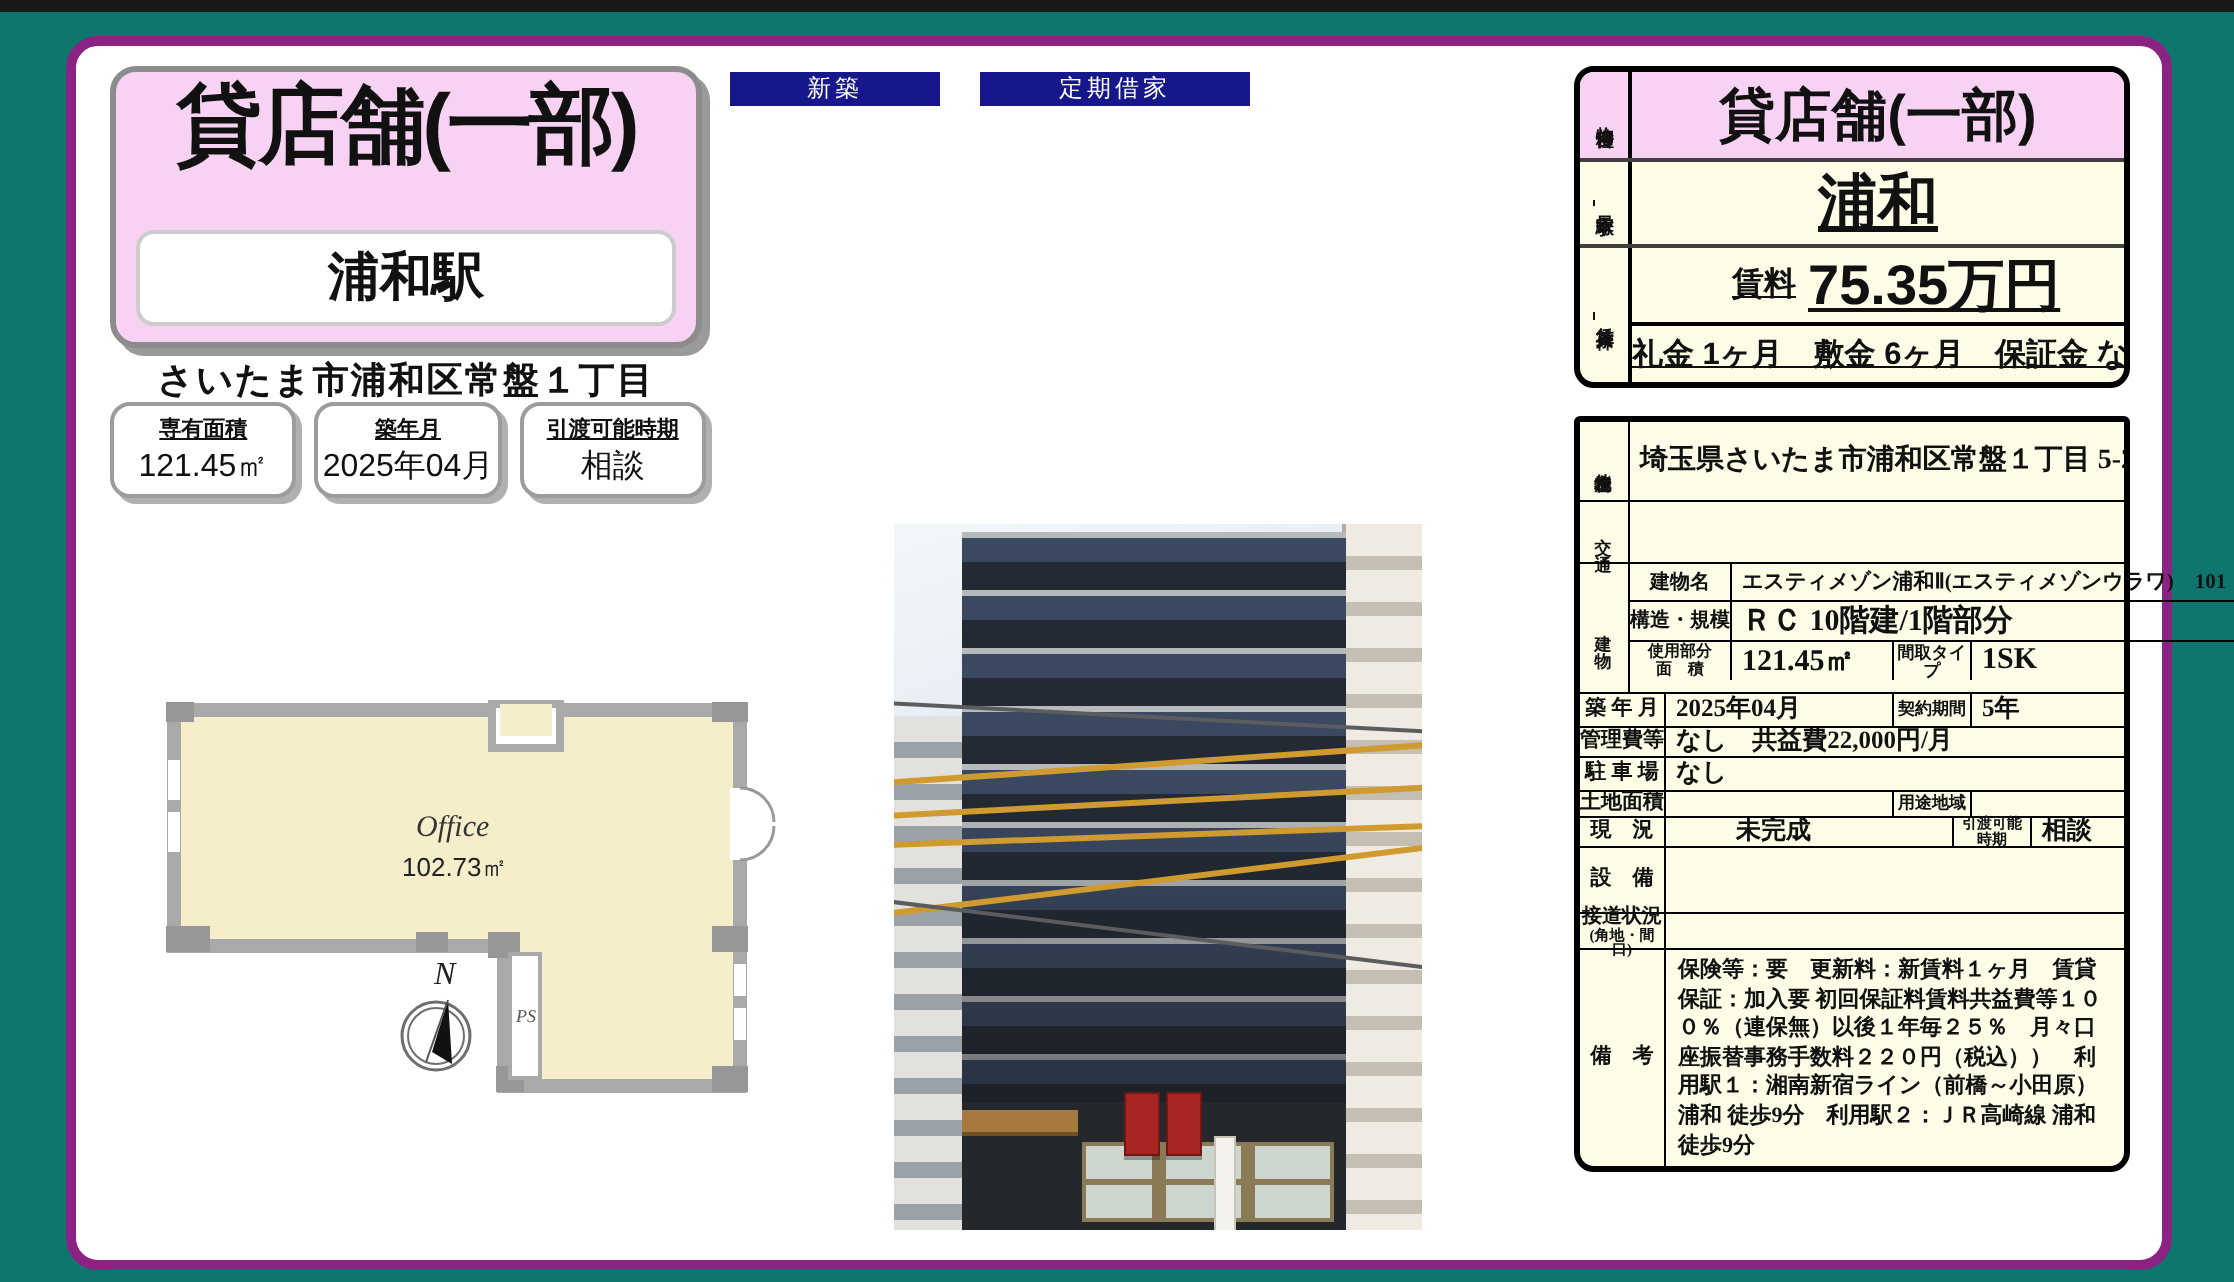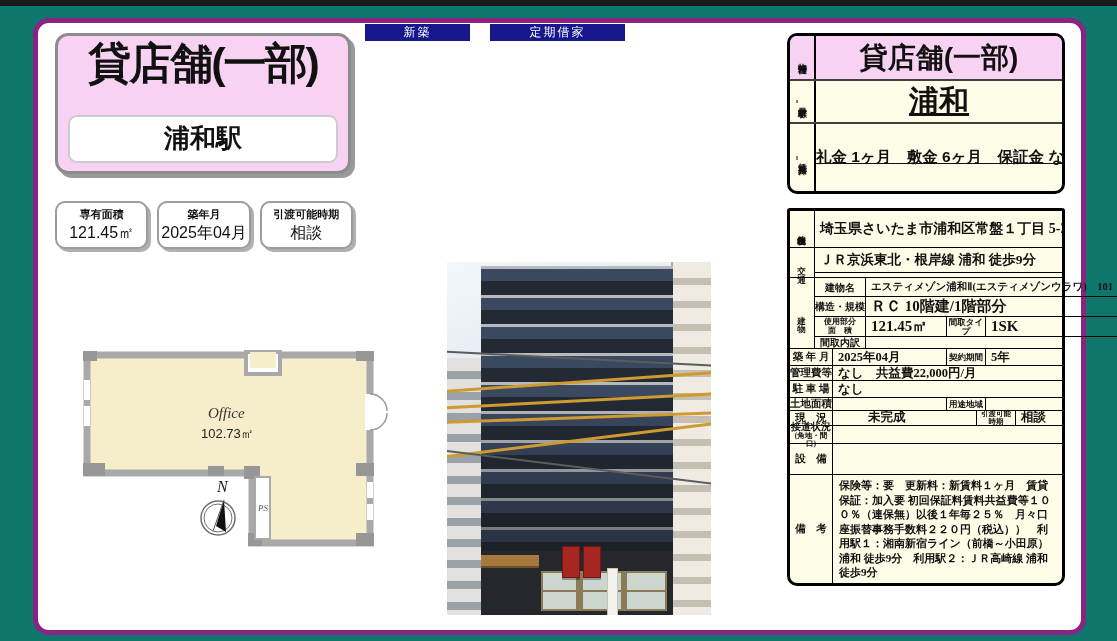--- a/index.html
+++ b/index.html
@@ -14,25 +14,25 @@
         background:#f8d2f3;border:3px solid #8c8c8c;border-radius:13px;
         box-shadow:4px 4px 0 #9a9a9a;text-align:center;}
   .hero-type{font-size:43px;font-weight:bold;letter-spacing:-2px;margin-top:2px;line-height:1.2;}
   .hero-station{position:absolute;left:10px;right:10px;bottom:8px;height:44px;background:#fff;
         border:2px solid #cccccc;border-radius:9px;font-size:26px;font-weight:bold;line-height:42px;}
   .address{position:absolute;left:45px;top:178px;width:316px;text-align:center;
         font-size:18px;font-weight:bold;letter-spacing:1px;}
   .stats{position:absolute;left:55px;top:201px;width:298px;display:flex;gap:9px;}
   .stat{flex:1;box-sizing:border-box;background:#fff;border:2px solid #9c9c9c;border-radius:10px;
         box-shadow:3px 3px 0 #b0b0b0;text-align:center;padding:4px 2px 3px;}
-  .stat-label{font-size:11px;font-weight:bold;}
+  .stat-label{font-size:11px;font-weight:bold;text-decoration:underline;}
   .stat-value{font-size:16px;margin-top:1px;white-space:nowrap;}
 
   
-  .badge{position:absolute;top:24px;height:17px;background:#17178c;color:#fff;
+  .badge{position:absolute;top:36px;height:17px;background:#17178c;color:#fff;
          font-size:12px;text-align:center;line-height:17px;letter-spacing:2px;}
   .badge-new{left:365px;width:105px;}
   .badge-term{left:490px;width:135px;}
 
   
   .floorplan{position:absolute;left:58px;top:342px;width:332px;height:216px;}
   .fp-office{font-family:"Liberation Serif",serif;font-style:italic;font-size:15px;fill:#333;}
   .fp-area{font-family:"Liberation Sans",sans-serif;font-size:13px;fill:#222;}
   .fp-ps{font-family:"Liberation Serif",serif;font-style:italic;font-size:9px;fill:#555;}
   .fp-n{font-family:"Liberation Serif",serif;font-style:italic;font-size:16px;fill:#222;}
@@ -123,20 +123,21 @@
 <body>
 
 <div class="page">
   <div class="topbar"></div>
   <div class="frame"></div>
 
   <div class="hero">
     <div class="hero-type">貸店舗(一部)</div>
     <div class="hero-station">浦和駅</div>
   </div>
+  <div class="address">さいたま市浦和区常盤１丁目</div>
 
   <div class="stats">
     <div class="stat">
       <div class="stat-label">専有面積</div>
       <div class="stat-value">121.45㎡</div>
     </div>
     <div class="stat">
       <div class="stat-label">築年月</div>
       <div class="stat-value">2025年04月</div>
     </div>
@@ -217,40 +218,38 @@
       <div class="vlabel">物件種目</div>
       <div class="sum-bigval">貸店舗(一部)</div>
     </div>
     <div class="sumrow sum-station">
       <div class="vlabel">最寄駅</div>
       <div class="sum-bigval" style="font-size:30px;">浦和</div>
     </div>
     <div class="sumrow sum-terms">
       <div class="vlabel">賃貸条件</div>
       <div class="sum-terms-body">
+        <div class="sum-rentline">
+          <span class="rent-label">賃料</span>
+          <span class="rent-value">75.35万円</span>
+        </div>
         <div class="sum-termline">礼金 1ヶ月　敷金 6ヶ月　保証金 なし</div>
       </div>
     </div>
   </div>
 
   <div class="dettable">
 
     <div class="drow r-loc">
       <div class="dv">物件所在地</div>
       <div class="dval">埼玉県さいたま市浦和区常盤１丁目 5-2</div>
     </div>
 
     <div class="drow r-access">
       <div class="dv">交　通</div>
-      <div class="stack">
-        <div class="sub sub-text">
-            <div class="dval">ＪＲ京浜東北・根岸線 浦和 徒歩9分</div>
-          </div>
-        <div class="sub sub-empty"></div>
-      </div>
     </div>
 
     <div class="drow r-bldg">
       <div class="dv">建　物</div>
       <div class="stack">
         <div class="sub b1">
           <div class="dsublabel">建物名</div>
           <div class="dval small">エスティメゾン浦和Ⅱ(エスティメゾンウラワ)　101</div>
         </div>
         <div class="sub b2">
@@ -259,24 +258,20 @@
         </div>
         <div class="sub b3">
           <div class="dsublabel">
             <span class="tiny">使用部分</span>
             <span class="tiny">面　積</span>
           </div>
           <div class="dval fixed80" style="font-size:15px;">121.45㎡</div>
           <div class="dlabel2">間取タイプ</div>
           <div class="dval" style="font-size:15px;">1SK</div>
         </div>
-        <div class="sub b4">
-          <div class="dsublabel">間取内訳</div>
-          <div class="dval"></div>
-        </div>
       </div>
     </div>
 
     <div class="drow r-built">
       <div class="dlabel">築 年 月</div>
       <div class="dval fixed113" style="font-size:12.5px;">2025年04月</div>
       <div class="dlabel2">契約期間</div>
       <div class="dval" style="font-size:12.5px;">5年</div>
     </div>
 
@@ -300,32 +295,32 @@
     <div class="drow r-stat">
       <div class="dlabel">現　況</div>
       <div class="dval fixed113" style="font-size:12.5px;margin-left:30px;">未完成</div>
       <div class="dlabel2">
         <span class="tiny" style="font-size:7.5px;">引渡可能</span>
         <span class="tiny" style="font-size:7.5px;">時期</span>
       </div>
       <div class="dval" style="font-size:12.5px;">相談</div>
     </div>
 
+    <div class="drow r-equip">
+      <div class="dlabel">設　備</div>
+      <div class="dval"></div>
+    </div>
+
     <div class="drow r-road">
       <div class="dlabel">
         <span style="font-size:10px;">接道状況</span>
         <span class="tiny" style="font-size:7.5px;">(角地・間口)</span>
       </div>
       <div class="dval"></div>
     </div>
 
-    <div class="drow r-equip">
-      <div class="dlabel">設　備</div>
-      <div class="dval"></div>
-    </div>
-
     <div class="drow r-remarks">
       <div class="dlabel">備　考</div>
       <div class="dval remarks-text">保険等：要　更新料：新賃料１ヶ月　賃貸保証：加入要 初回保証料賃料共益費等１００％（連保無）以後１年毎２５％　月々口座振替事務手数料２２０円（税込））　利用駅１：湘南新宿ライン（前橋～小田原）浦和 徒歩9分　利用駅２：ＪＲ高崎線 浦和 徒歩9分</div>
     </div>
 
   </div>
 </div>
 
 </body></html>

